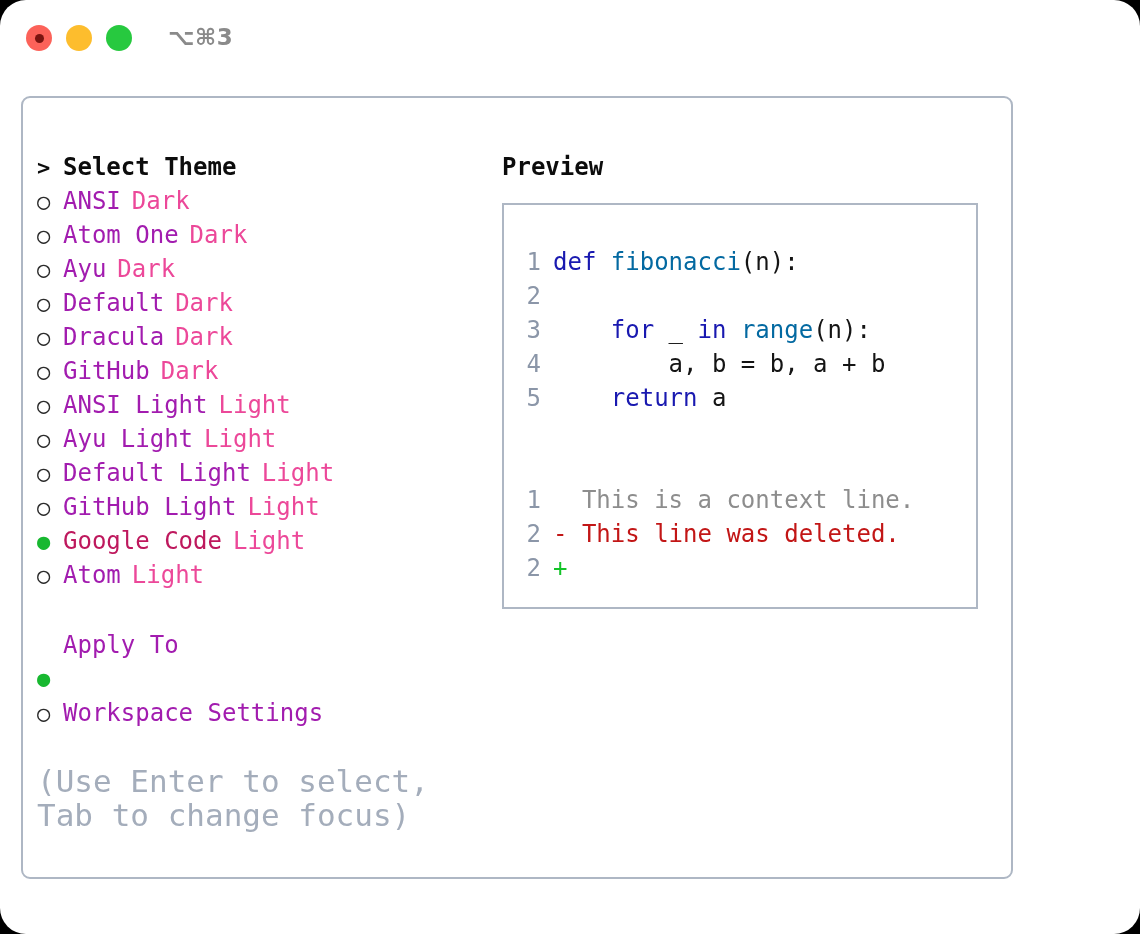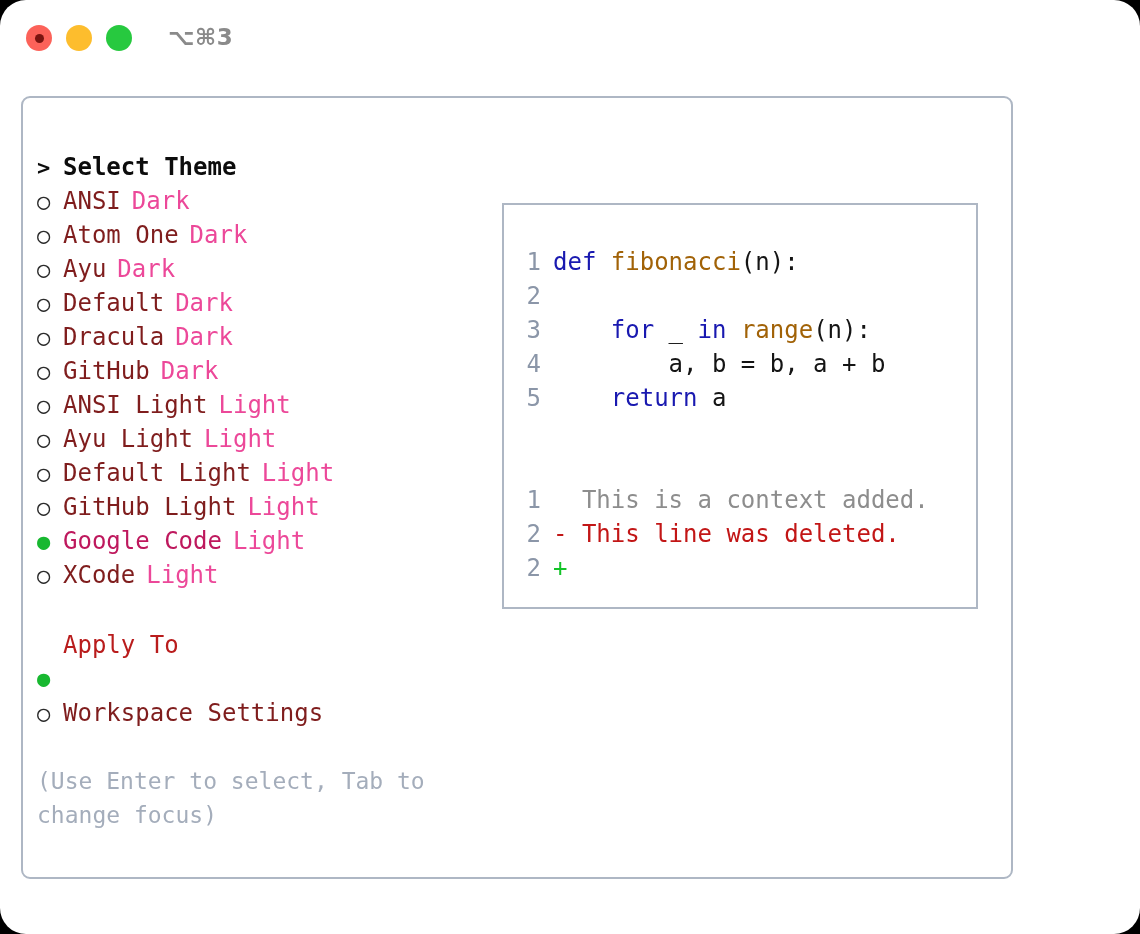--- a/index.html
+++ b/index.html
@@ -117,38 +117,38 @@
   .bullet.filled { color: #18b830; }
   .bullet.empty  { color: #2b2b2b; }
   .bullet.none   { color: transparent; }
 
   .head-row {
     font-weight: bold;
     color: #0c0c0c;
   }
   .head-row .bullet { color: #0c0c0c; font-weight: bold; }
 
-  .label { color: #7f1d1d; }
+  .label { color: #a21caf; }
   .label.selected { color: #be185d; }
   .variant {
     color: #ec4899;
     margin-left: 11px;
   }
 
   .section-head {
-    color: #b91c1c;
+    color: #a21caf;
   }
   .spacer-md { height: 36px; }
 
   .hint {
     position: absolute;
     left: 14px;
     top: 666px;
     width: 410px;
-    font-size: 23px;
+    font-size: 31px;
     line-height: 34px;
     color: #a4adbb;
   }
 
   
   .right-col {
     position: absolute;
     left: 479px;
     top: 52px;
     width: 495px;
@@ -187,21 +187,21 @@
     display: inline-block;
     width: 24px;
     flex: 0 0 24px;
     text-align: right;
     color: #8b96a8;
     margin-right: 12px;
   }
   .code-text { white-space: pre; }
 
   .tok-kw    { color: #1919b0; }
-  .tok-fn    { color: #a16207; }
+  .tok-fn    { color: #0369a1; }
   .tok-num   { color: #0a7a72; }
   .tok-plain { color: #141414; }
 
   .gap-line { height: 34px; }
 
   .diff-ctx { color: #8d8d8d; }
   .diff-del { color: #c21616; }
   .diff-add { color: #13c328; }
 </style>
 </head>
@@ -289,21 +289,21 @@
         </div>
 
         <div class="row">
           <span class="bullet filled">●</span>
           <span class="label selected">Google Code</span>
           <span class="variant">Light</span>
         </div>
 
         <div class="row">
           <span class="bullet empty">○</span>
-          <span class="label">XCode</span>
+          <span class="label">Atom</span>
           <span class="variant">Light</span>
         </div>
 
         <div class="spacer-md"></div>
 
         <div class="row">
           <span class="bullet none">○</span>
           <span class="section-head">Apply To</span>
         </div>
 
@@ -312,20 +312,23 @@
         </div>
 
         <div class="row">
           <span class="bullet empty">○</span>
           <span class="label">Workspace Settings</span>
         </div>
       </div>
 
       <div class="hint">(Use Enter to select, Tab to change focus)</div>
 
+      <div class="right-col">
+        <div class="preview-title">Preview</div>
+      </div>
 
       <div class="code-box">
         <div class="code-inner">
 
           <div class="code-line">
             <span class="lineno">1</span>
             <span class="code-text"><span class="tok-kw">def </span><span class="tok-fn">fibonacci</span><span class="tok-plain">(n):</span></span>
           </div>
 
           <div class="code-line">
@@ -345,21 +348,21 @@
           <div class="code-line">
             <span class="lineno">5</span>
             <span class="code-text"><span class="tok-plain">    </span><span class="tok-kw">return</span><span class="tok-plain"> a</span></span>
           </div>
 
           <div class="gap-line"></div>
           <div class="gap-line"></div>
 
           <div class="code-line">
             <span class="lineno">1</span>
-            <span class="code-text diff-ctx"> </span><span class="code-text diff-ctx"> This is a context added.</span>
+            <span class="code-text diff-ctx"> </span><span class="code-text diff-ctx"> This is a context line.</span>
           </div>
 
           <div class="code-line">
             <span class="lineno">2</span>
             <span class="code-text diff-del">-</span><span class="code-text diff-del"> This line was deleted.</span>
           </div>
 
           <div class="code-line">
             <span class="lineno">2</span>
             <span class="code-text diff-add">+</span>

